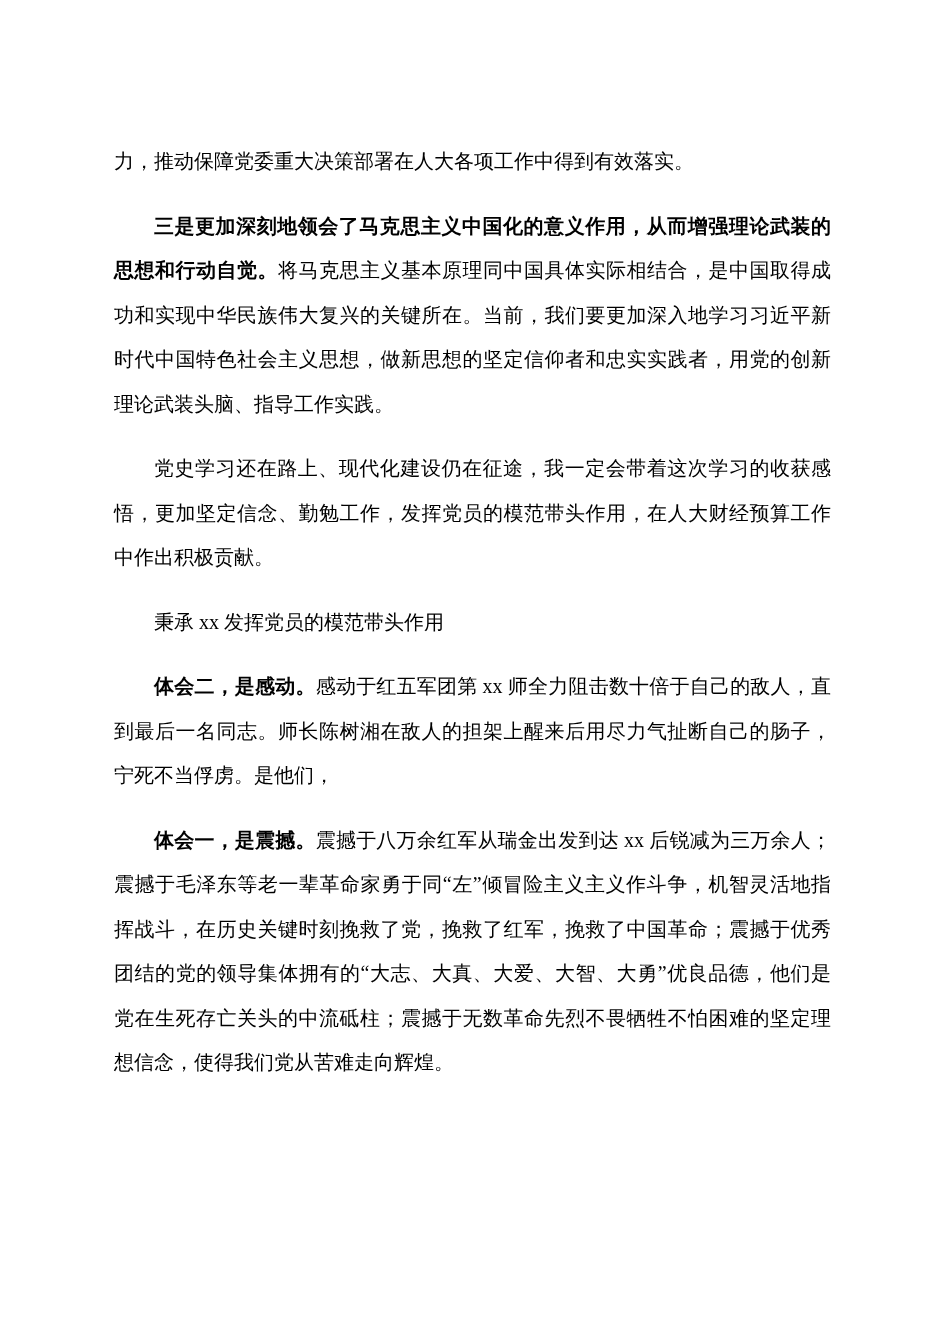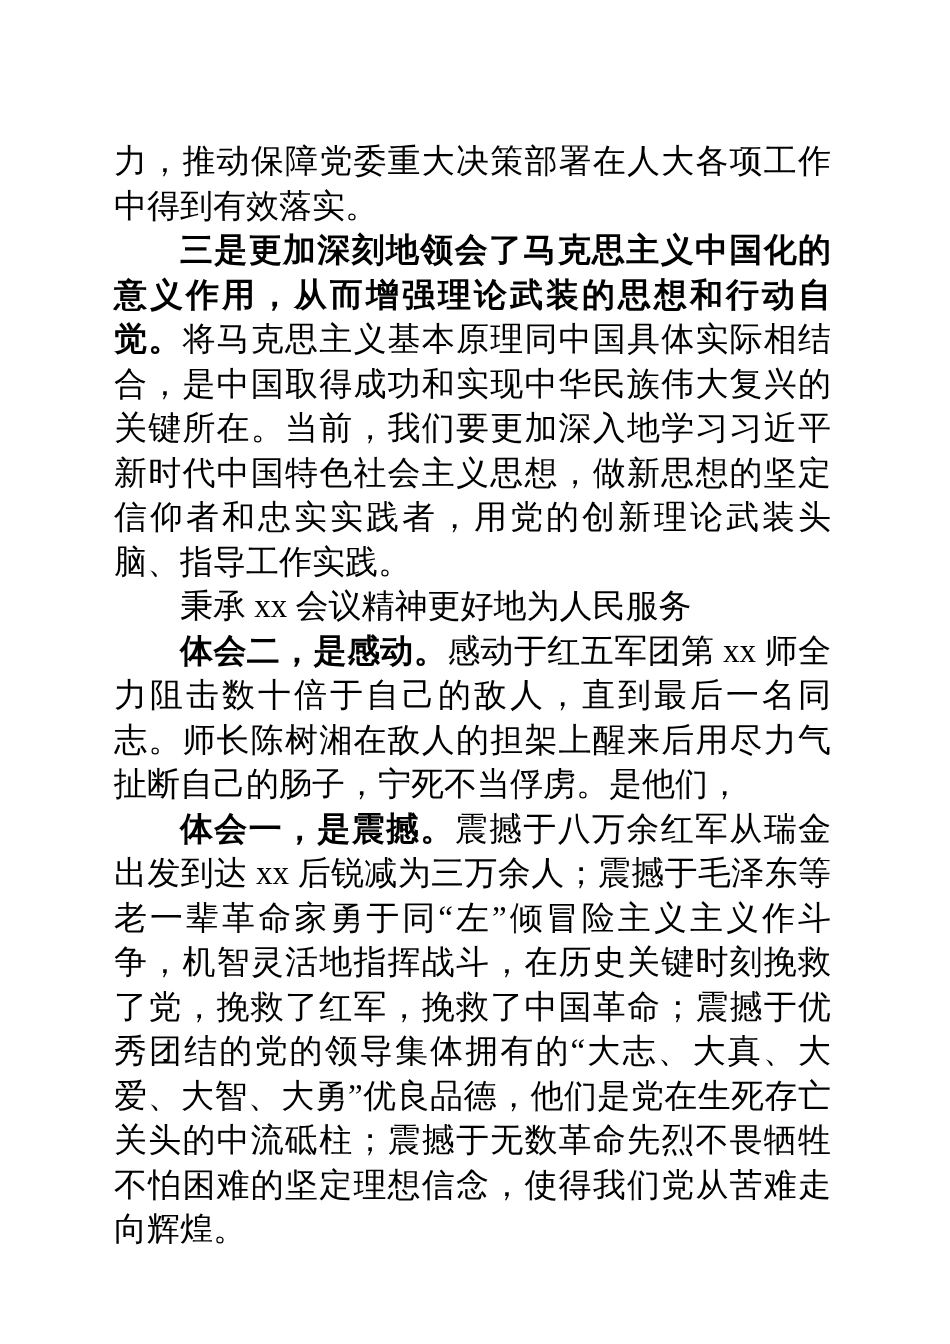--- a/index.html
+++ b/index.html
@@ -14,48 +14,50 @@
     background: #ffffff;
     overflow: hidden;
     font-family: "Liberation Serif", "DejaVu Serif", serif;
   }
   .textblock {
     position: absolute;
     left: 114px;
     top: 139px;
     width: 717px;
     color: #000000;
-    font-size: 33px;
+    font-size: 20px;
     line-height: 44.5px;
     text-align: justify;
     text-justify: inter-ideograph;
     letter-spacing: 0;
   }
   .textblock p {
     margin: 0;
     padding: 0;
   }
   .textblock p.indent {
     text-indent: 2em;
+    margin-top: 20px;
   }
   .lead {
     font-weight: 700;
   }
 </style>
 </head>
 <body>
 
 <div class="page">
   <div class="textblock">
 
     <p><span class="lead"></span><span>力，推动保障党委重大决策部署在人大各项工作中得到有效落实。</span></p>
 
     <p class="indent"><span class="lead">三是更加深刻地领会了马克思主义中国化的意义作用，从而增强理论武装的思想和行动自觉。</span><span>将马克思主义基本原理同中国具体实际相结合，是中国取得成功和实现中华民族伟大复兴的关键所在。当前，我们要更加深入地学习习近平新时代中国特色社会主义思想，做新思想的坚定信仰者和忠实实践者，用党的创新理论武装头脑、指导工作实践。</span></p>
 
+    <p class="indent"><span class="lead"></span><span>党史学习还在路上、现代化建设仍在征途，我一定会带着这次学习的收获感悟，更加坚定信念、勤勉工作，发挥党员的模范带头作用，在人大财经预算工作中作出积极贡献。</span></p>
 
-    <p class="indent"><span class="lead"></span><span>秉承 xx 会议精神更好地为人民服务</span></p>
+    <p class="indent"><span class="lead"></span><span>秉承 xx 发挥党员的模范带头作用</span></p>
 
     <p class="indent"><span class="lead">体会二，是感动。</span><span>感动于红五军团第 xx 师全力阻击数十倍于自己的敌人，直到最后一名同志。师长陈树湘在敌人的担架上醒来后用尽力气扯断自己的肠子，宁死不当俘虏。是他们，</span></p>
 
     <p class="indent"><span class="lead">体会一，是震撼。</span><span>震撼于八万余红军从瑞金出发到达 xx 后锐减为三万余人；震撼于毛泽东等老一辈革命家勇于同“左”倾冒险主义主义作斗争，机智灵活地指挥战斗，在历史关键时刻挽救了党，挽救了红军，挽救了中国革命；震撼于优秀团结的党的领导集体拥有的“大志、大真、大爱、大智、大勇”优良品德，他们是党在生死存亡关头的中流砥柱；震撼于无数革命先烈不畏牺牲不怕困难的坚定理想信念，使得我们党从苦难走向辉煌。</span></p>
 
   </div>
 </div>
 
 </body></html>

